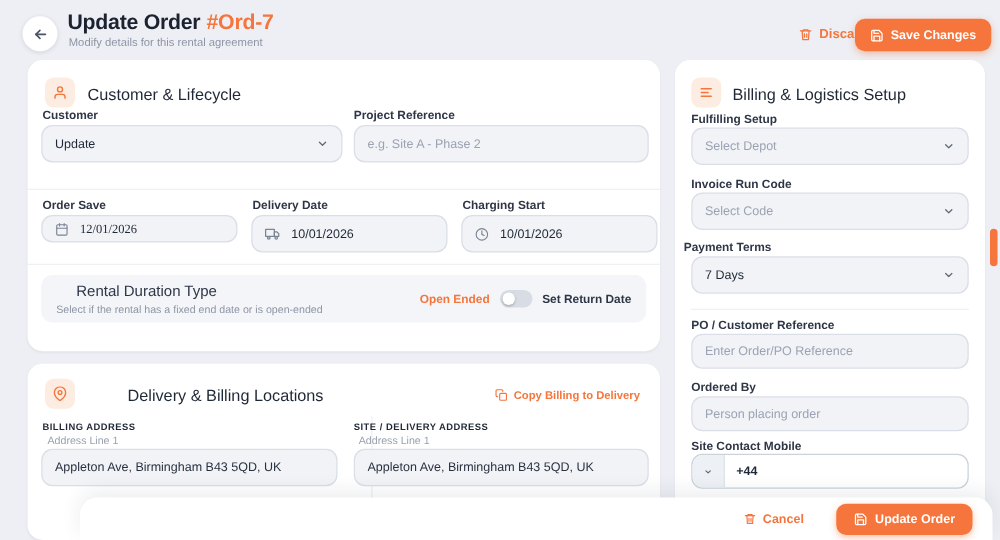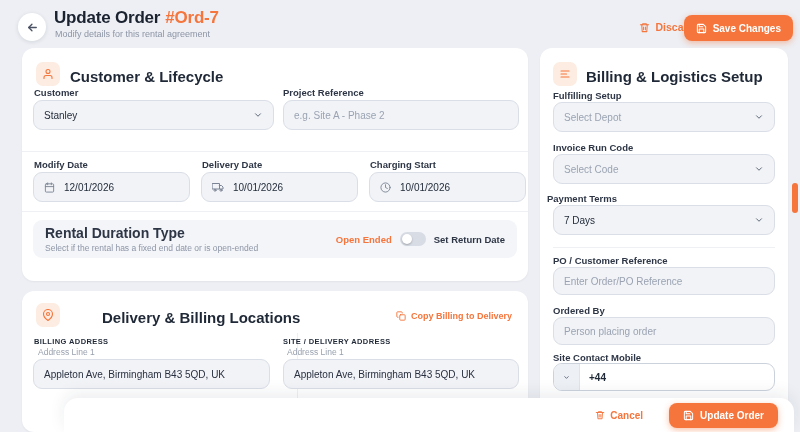--- a/index.html
+++ b/index.html
@@ -26,39 +26,39 @@
   .save-btn { position:absolute; right:7px; top:15px; height:26px; padding:0 12px;
     background:#f5753c; border:none; border-radius:8px; color:#fff; font-size:10px; font-weight:700;
     display:flex; align-items:center; gap:6px; cursor:pointer; font-family:inherit;
     box-shadow:0 2px 6px rgba(245,117,60,.45); }
 
   
   .panel { position:absolute; background:#fff; border-radius:12px;
     box-shadow:0 1px 2px rgba(16,24,40,.05); }
   .sec-icon { position:absolute; width:24px; height:24px; border-radius:7px; background:#fcece1;
     color:#f5753c; display:flex; align-items:center; justify-content:center; }
-  .sec-title { position:absolute; font-size:15px; font-weight:700; color:#1f2836; }
+  .sec-title { position:absolute; font-size:13px; font-weight:400; color:#1f2836; }
   .lbl { position:absolute; font-size:9.5px; font-weight:700; color:#2e3646; }
   .hline { position:absolute; left:0; right:0; height:1px; background:#eef0f4; }
   .vline { position:absolute; width:1px; background:#eef0f4; }
 
   .inp { position:absolute; background:#f1f3f7; border:1px solid #dadee6; border-radius:9px;
     font-family:"Liberation Sans", sans-serif; font-size:10px; color:#2a3140; padding:0 10px; outline:none; }
   .inp::placeholder { color:#9ba3b2; }
   .selectbox { position:absolute; background:#f1f3f7; border:1px solid #dadee6; border-radius:9px;
     display:flex; align-items:center; padding:0 10px; font-size:10px; color:#1f2836; cursor:pointer; }
   .selectbox.placeholder { color:#9ba3b2; }
   .selectbox .chev { margin-left:auto; color:#606a7b; }
   .datebox { position:absolute; background:#f1f3f7; border:1px solid #dadee6; border-radius:9px;
     display:flex; align-items:center; gap:9px; padding:0 10px; font-size:10px; color:#1f2836; cursor:pointer; }
   .datebox .dicon { color:#7b8494; display:flex; }
 
   .duration { position:absolute; left:11px; top:172px; width:484px; height:38px; background:#f3f5f9;
     border-radius:9px; display:flex; align-items:center; padding:0 12px; }
-  .dur-title { font-size:14px; font-weight:700; color:#2e3646; }
+  .dur-title { font-size:12px; font-weight:400; color:#2e3646;margin-left:16px; }
   .dur-desc { font-size:8.5px; color:#8d95a5; margin-top:2px; }
   .dur-right { margin-left:auto; display:flex; align-items:center; gap:8px; }
   .open-ended { color:#f5753c; font-size:9.5px; font-weight:700; }
   .set-return { color:#2e3646; font-size:9.5px; font-weight:700; }
   .toggle { width:26px; height:14px; background:#d8dce4; border-radius:99px; position:relative; cursor:pointer; }
   .toggle .knob { position:absolute; left:2px; top:2px; width:10px; height:10px; background:#fff;
     border-radius:50%; box-shadow:0 1px 2px rgba(0,0,0,.25); }
 
   .copy-link { position:absolute; right:16px; top:20px; display:flex; gap:5px; align-items:center;
     color:#f5753c; font-size:9px; font-weight:700; cursor:pointer; background:none; border:none; font-family:inherit; }
@@ -127,35 +127,35 @@
   <div class="sec-icon" style="left:14px; top:14px;">
     <svg width="12" height="12" viewBox="0 0 24 24" fill="none" stroke="currentColor" stroke-width="2.2" stroke-linecap="round" stroke-linejoin="round">
         <circle cx="12" cy="7" r="4"></circle>
         <path d="M20 21v-2a4 4 0 0 0-4-4H8a4 4 0 0 0-4 4v2"></path>
       </svg>
   </div>
   <div class="sec-title" style="left:48px; top:20px;">Customer &amp; Lifecycle</div>
 
   <div class="lbl" style="left:12px; top:39px;">Customer</div>
   <div class="selectbox" style="left:11px; top:52px; width:241px; height:30px;">
-    <span>Stanley</span>
+    <span>Update</span>
     <span class="chev">
       <svg width="10" height="10" viewBox="0 0 24 24" fill="none" stroke="currentColor" stroke-width="2.4" stroke-linecap="round" stroke-linejoin="round">
           <path d="M6 9l6 6 6-6"></path>
         </svg>
     </span>
   </div>
 
   <div class="lbl" style="left:261px; top:39px;">Project Reference</div>
   <input class="inp" style="left: 261px; top: 52px; width: 236px; height: 30px;" placeholder="e.g. Site A - Phase 2">
 
   <div class="hline" style="top:103px;"></div>
 
-  <div class="lbl" style="left:12px; top:111px;">Modify Date</div>
-  <div class="datebox" style="left:11px; top:124px; width:157px; height:30px;">
+  <div class="lbl" style="left:12px; top:111px;">Order Save</div>
+  <div class="datebox" style="left:11px; top:124px; width:157px; height:22px;font-family:Liberation Serif, serif;">
     <span class="dicon">
       <svg width="11" height="11" viewBox="0 0 24 24" fill="none" stroke="currentColor" stroke-width="2" stroke-linecap="round" stroke-linejoin="round">
           <rect x="3" y="4" width="18" height="18" rx="2"></rect>
           <path d="M16 2v4M8 2v4M3 10h18"></path>
         </svg>
     </span>
     <span>12/01/2026</span>
   </div>
 
   <div class="lbl" style="left:180px; top:111px;">Delivery Date</div>

